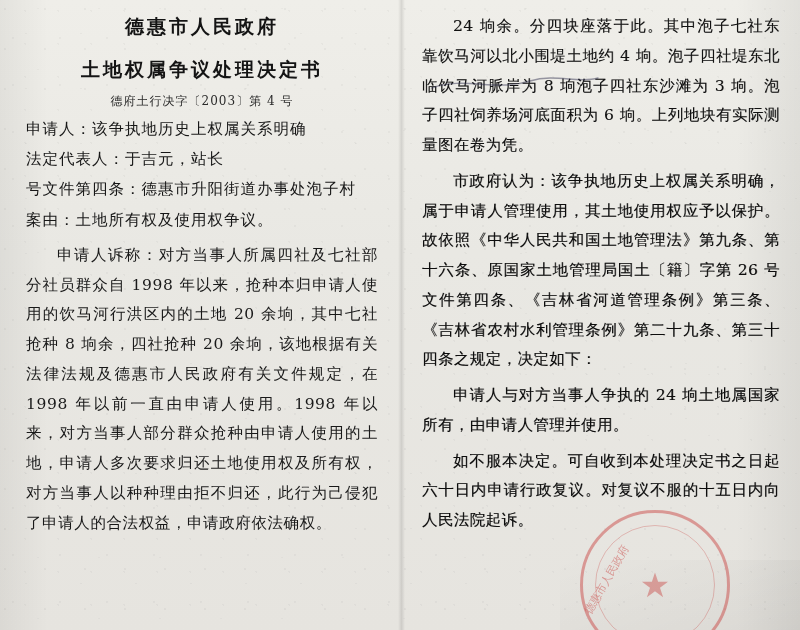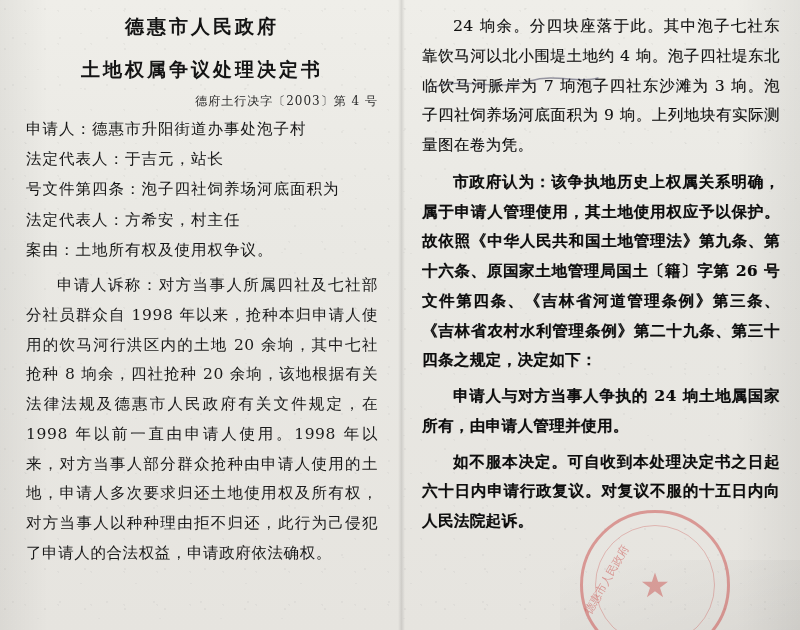--- a/index.html
+++ b/index.html
@@ -50,21 +50,21 @@
     font-family:"DejaVu Serif", serif;
     font-weight:bold;
     letter-spacing:3px;
     font-size:19px;
     line-height:1.5;
     margin:2px 0 0 0;
     color:#141414;
   }
   .doc-title.second { margin-top:14px; }
   .doc-no {
-    text-align:right;
+    text-align:center;
     font-family:"DejaVu Serif", serif;
     font-size:12px;
     letter-spacing:1px;
     margin:10px 0 4px 0;
     color:#2a2a2a;
   }
 
   
   .party {
     font-family:"DejaVu Serif", serif;
@@ -85,21 +85,21 @@
     text-align:justify;
     text-justify:inter-character;
     text-indent:2em;
     margin:6px 0 0 0;
     color:#191919;
   }
 
   
   .col-right .para { letter-spacing:0.4px; }
   .smudge { color:#111; text-shadow:0.4px 0.3px 0 rgba(40,40,40,0.35); }
-  .heavy  { font-weight:bold; color:#0d0d0d; text-shadow:0.5px 0.4px 0 rgba(30,30,30,0.45); }
+  .heavy  { font-weight:normal; color:#0d0d0d; text-shadow:0.5px 0.4px 0 rgba(30,30,30,0.45); }
 
   
   .pen-stroke {
     position:absolute;
     left:430px; top:72px; width:170px; height:22px;
     pointer-events:none;
   }
 
   
   .seal {
@@ -150,41 +150,38 @@
 <div class="page">
   <div class="noise"></div>
   <div class="gutter"></div>
 
   <div class="col col-left">
     <div class="doc-title">德惠市人民政府</div>
     <div class="doc-title second">土地权属争议处理决定书</div>
     <div class="doc-no">德府土行决字〔2003〕第 4 号</div>
 
     <div class="party">
-      <span class="lbl">申请人：</span><span class="val">德惠市升阳街道办事处泡子村</span>
+      <span class="lbl">申请人：</span><span class="val">该争执地历史上权属关系明确</span>
     </div>
     <div class="party">
       <span class="lbl">法定代表人：</span><span class="val">于吉元，站长</span>
     </div>
     <div class="party">
-      <span class="lbl">号文件第四条：</span><span class="val">泡子四社饲养场河底面积为</span>
-    </div>
-    <div class="party">
-      <span class="lbl">法定代表人：</span><span class="val">方希安，村主任</span>
+      <span class="lbl">号文件第四条：</span><span class="val">德惠市升阳街道办事处泡子村</span>
     </div>
     <div class="party">
       <span class="lbl">案由：</span><span class="val">土地所有权及使用权争议。</span>
     </div>
 
     <p class="para">申请人诉称：对方当事人所属四社及七社部分社员群众自 1998 年以来，抢种本归申请人使用的饮马河行洪区内的土地 20 余垧，其中七社抢种 8 垧余，四社抢种 20 余垧，该地根据有关法律法规及德惠市人民政府有关文件规定，在 1998 年以前一直由申请人使用。1998 年以来，对方当事人部分群众抢种由申请人使用的土地，申请人多次要求归还土地使用权及所有权，对方当事人以种种理由拒不归还，此行为己侵犯了申请人的合法权益，申请政府依法确权。</p>
 
   </div>
 
   <div class="col col-right">
-    <p class="para smudge">24 垧余。分四块座落于此。其中泡子七社东靠饮马河以北小围堤土地约 4 垧。泡子四社堤东北临饮马河脈岸为 7 垧泡子四社东沙滩为 3 垧。泡子四社饲养场河底面积为 9 垧。上列地块有实际测量图在卷为凭。</p>
+    <p class="para smudge">24 垧余。分四块座落于此。其中泡子七社东靠饮马河以北小围堤土地约 4 垧。泡子四社堤东北临饮马河脈岸为 8 垧泡子四社东沙滩为 3 垧。泡子四社饲养场河底面积为 6 垧。上列地块有实际测量图在卷为凭。</p>
     <p class="para heavy">市政府认为：该争执地历史上权属关系明确，属于申请人管理使用，其土地使用权应予以保护。故依照《中华人民共和国土地管理法》第九条、第十六条、原国家土地管理局国土〔籍〕字第 26 号文件第四条、《吉林省河道管理条例》第三条、《吉林省农村水利管理条例》第二十九条、第三十四条之规定，决定如下：</p>
     <p class="para heavy">申请人与对方当事人争执的 24 垧土地属国家所有，由申请人管理并使用。</p>
     <p class="para heavy">如不服本决定。可自收到本处理决定书之日起六十日内申请行政复议。对复议不服的十五日内向人民法院起诉。</p>
 
   </div>
 
   <svg class="pen-stroke" viewBox="0 0 170 22">
     <path d="M2,16 C34,4 66,20 100,9 C126,1 148,12 168,6" fill="none" stroke="rgba(40,40,70,0.45)" stroke-width="1.4" stroke-linecap="round"></path>
   </svg>
 

